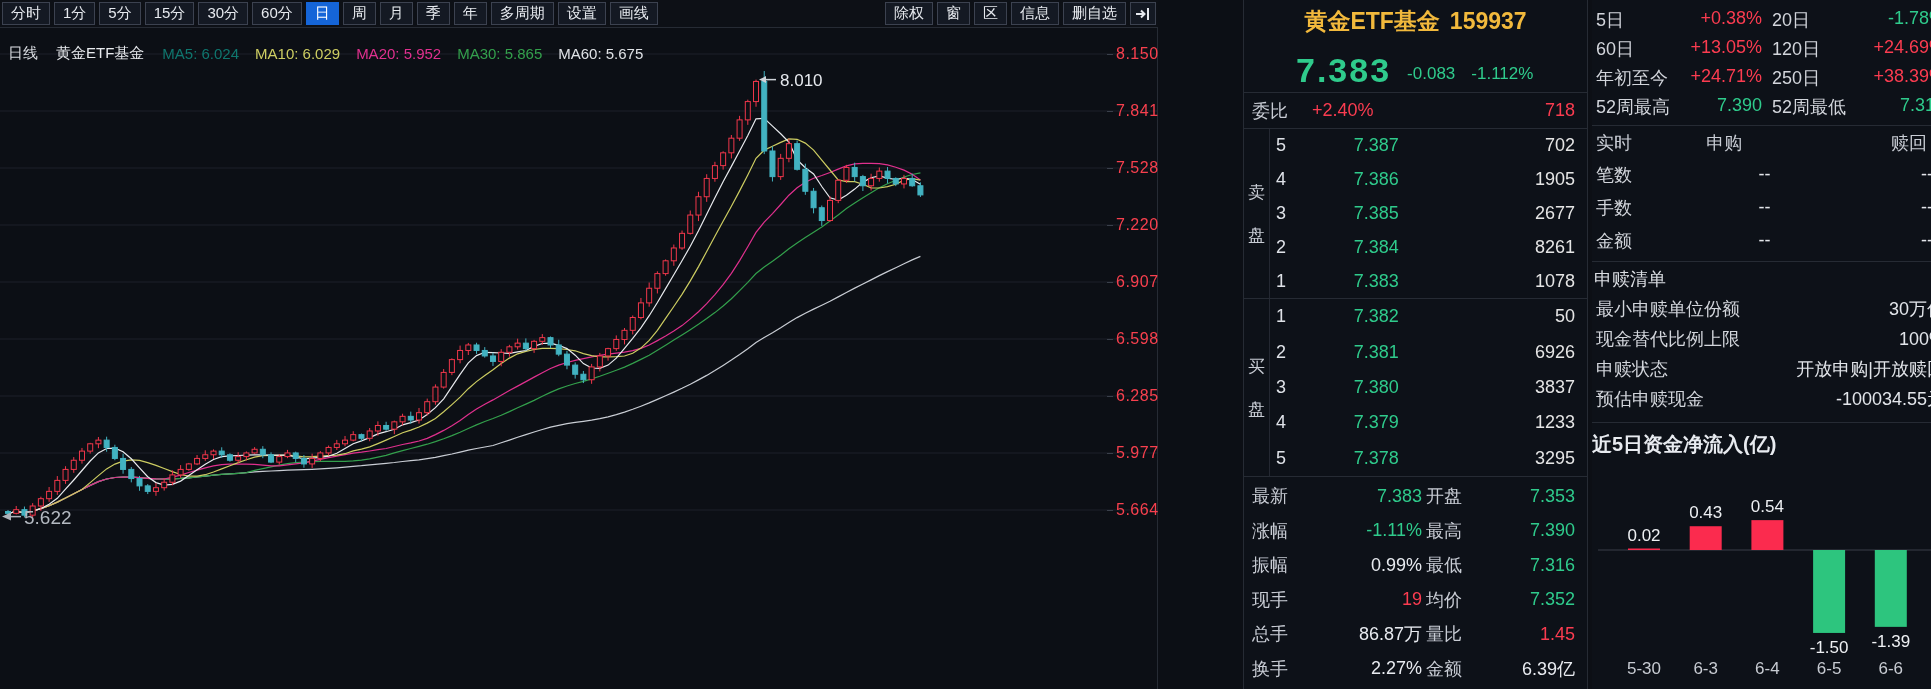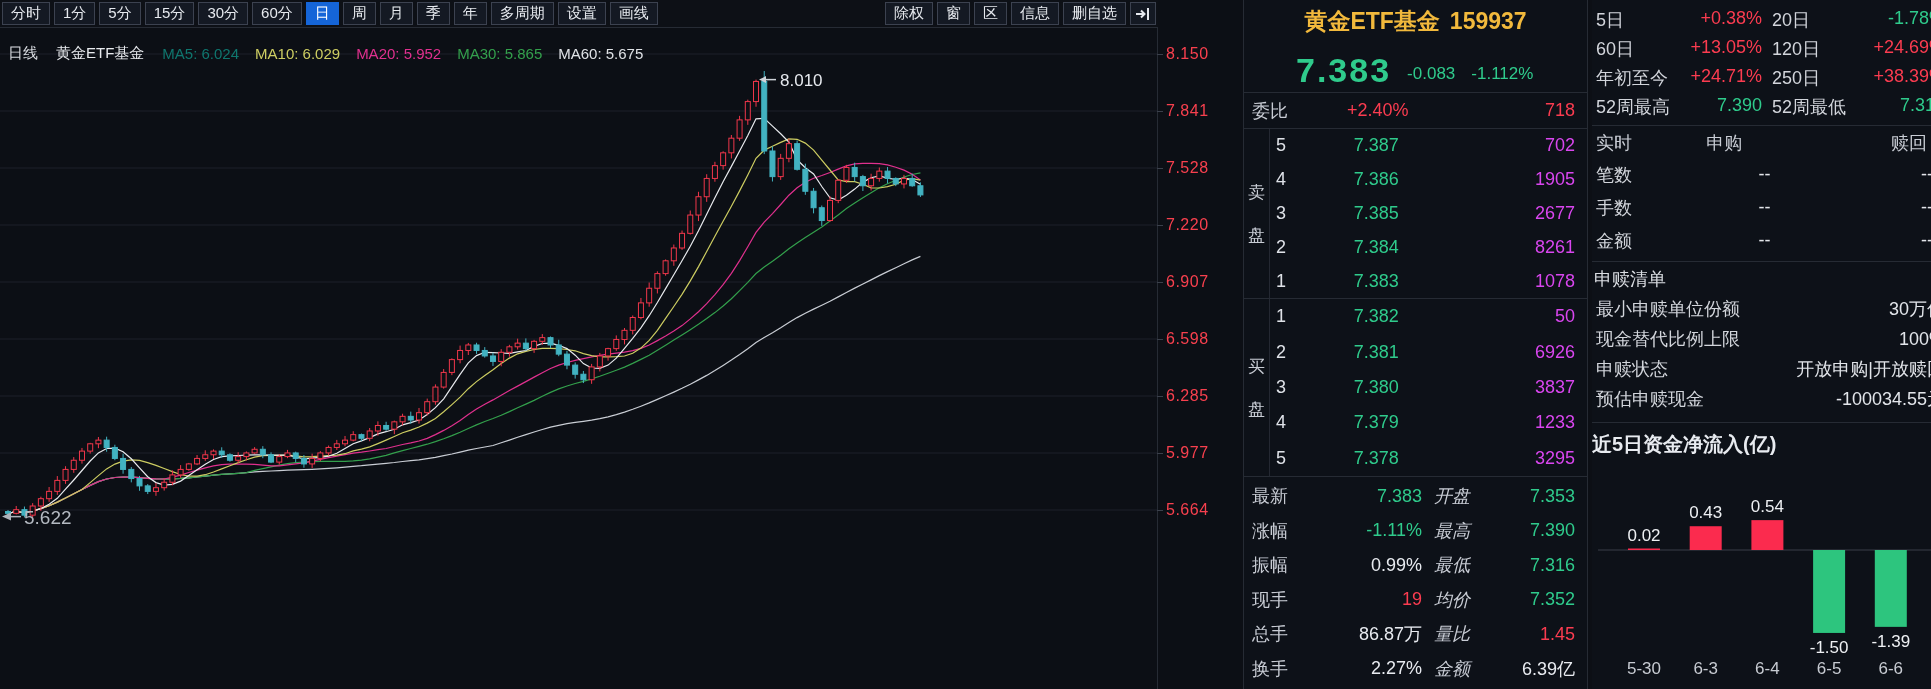--- a/index.html
+++ b/index.html
@@ -16,48 +16,48 @@
 
   
   .chart-header { position:absolute; left:8px; top:31px; height:20px; display:flex; align-items:center; gap:18px; font-size:15px; z-index:5; }
   .legend-item { white-space:nowrap;margin-top:24px; }
 
   
   #main-chart { position:absolute; left:0; top:28px; width:1157px; height:661px; }
   .v-sep { position:absolute; top:28px; bottom:0; width:1px; background:#262b34; }
 
   
-  .price-axis { position:absolute; left:1157px; top:28px; width:84px; bottom:0;text-align:center; }
+  .price-axis { position:absolute; left:1107px; top:28px; width:84px; bottom:0;text-align:center; }
   .axis-label { position:absolute; left:9px; font-size:16px; color:#f8404e; transform:translateY(-50%); letter-spacing:0.5px; }
   .axis-tick { position:absolute; left:0; width:6px; height:1px; background:#3a404b; }
 
   
   .book-panel { position:absolute; left:1243px; top:0; width:345px; height:689px; background:#0d1118; border-left:1px solid #262b34; border-right:1px solid #262b34; }
   .bp-title { height:42px; display:flex; align-items:center; justify-content:center; gap:10px; color:#f2b93c; font-weight:bold; font-size:23px; white-space:nowrap; }
   .bp-price-row { height:50px; display:flex; align-items:flex-end; padding:0 0 6px 52px; gap:16px; }
   .bp-last { font-size:34px; font-weight:bold; color:#2fcb8c; line-height:0.9; letter-spacing:2px; }
   .bp-chg { font-size:17px; color:#2fcb8c; padding-bottom:2px; }
   .bp-weibi { height:37px; border-top:1px solid #262b34; border-bottom:1px solid #262b34; display:grid; grid-template-columns:60px 1fr 1fr; align-items:center; padding:0 12px 0 8px; font-size:18px; }
   .bp-weibi .lbl { color:#c8ccd4; }
-  .bp-weibi .v1 { text-align:center; }
+  .bp-weibi .v1 { }
   .bp-weibi .v2 { text-align:right; }
   .book-block { display:flex; }
   .side-col { width:26px; border-right:1px solid #242832; display:flex; flex-direction:column; align-items:center; justify-content:center; gap:20px; color:#c8ccd4; font-size:17px; }
   .book-rows { flex:1; display:flex; flex-direction:column; }
   .book-row { flex:1; display:grid; grid-template-columns:34px 1fr 1fr; align-items:center; padding:0 12px 0 6px; font-size:18px; }
   .book-row .lv { color:#dfe2e8; }
   .book-row .pr { text-align:center; color:#2fcb8c; }
-  .book-row .vol { text-align:right; color:#d946ef; }
+  .book-row .vol { text-align:right; color:#e5e5e5; }
   .sell-block { height:169px; }
   .buy-block { height:178px; border-top:1px solid #262b34; }
   .bp-stats { border-top:1px solid #262b34; height:212px; display:flex; flex-direction:column; padding:2px 0; }
   .stat-row { flex:1; display:grid; grid-template-columns:58px 112px 62px 1fr; align-items:center; padding:0 12px 0 8px; font-size:18px; }
   .stat-row .sl { color:#c8ccd4; }
   .stat-row .sv { text-align:right; }
-  .stat-row .sl2 { padding-left:12px; color:#c8ccd4;font-style:italic; }
+  .stat-row .sl2 { padding-left:4px; color:#c8ccd4; }
 
   .c-red { color:#fb3c50; }
 
   
   .right-panel { position:absolute; left:1592px; top:0; width:339px; height:689px; overflow:hidden; background:#0d1118; }
   .rp-inner { position:absolute; left:0; top:0; width:353px; height:689px; }
   .perf-rows { padding-top:5px; }
   .perf-row { height:29px; display:flex; align-items:center; font-size:18px; padding-left:4px; }
   .perf-row .pl1 { color:#d2d5db; }
   .perf-row .pv1 { width:auto; flex:0 0 auto; margin-left:auto; text-align:right; }

